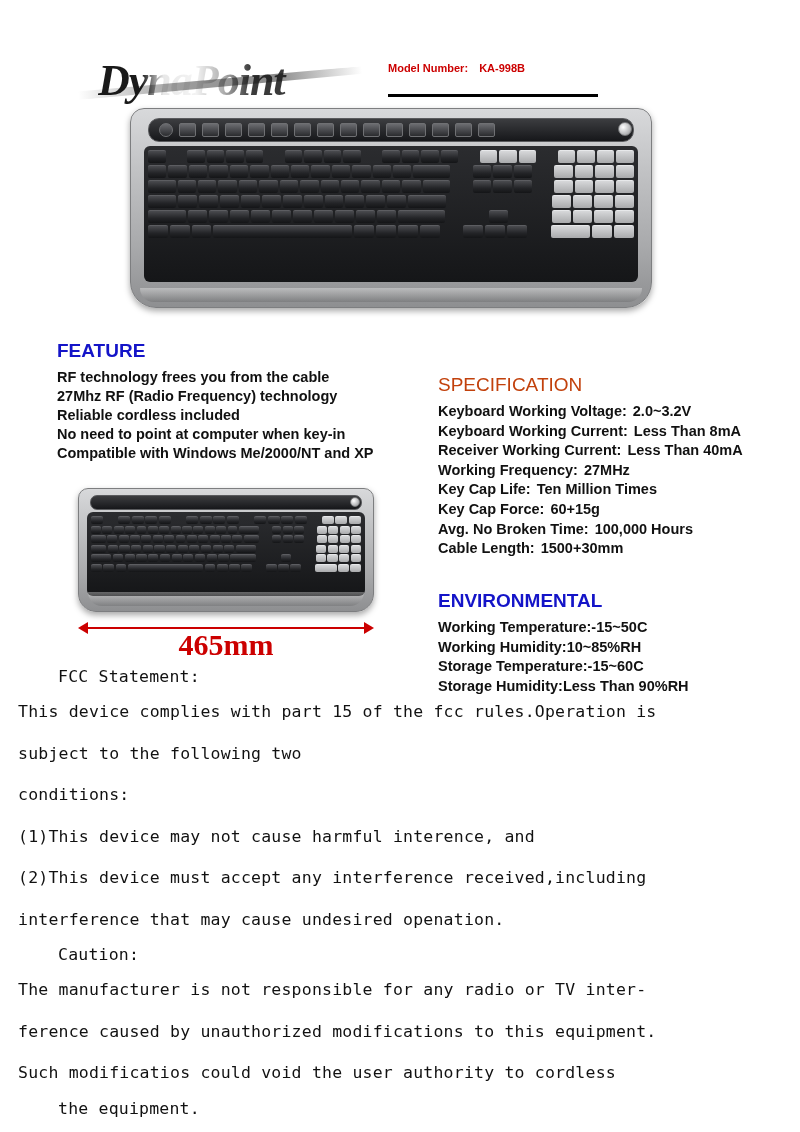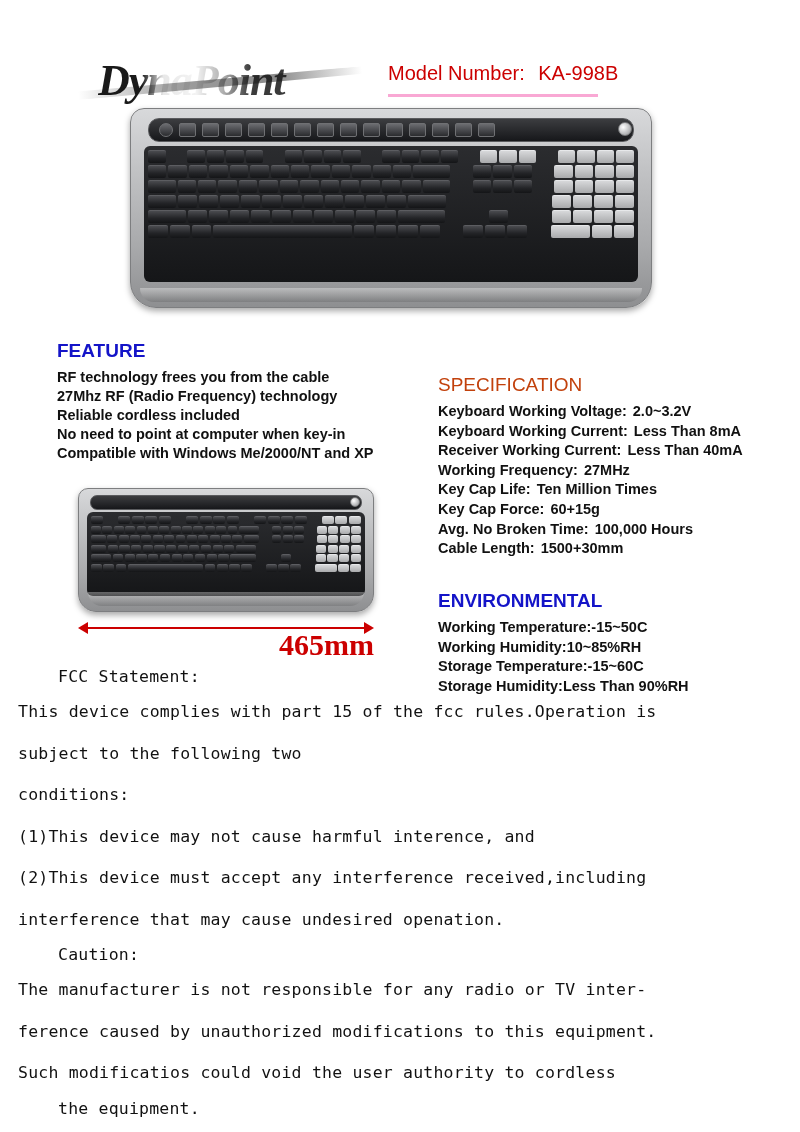--- a/index.html
+++ b/index.html
@@ -57,23 +57,23 @@
     clip-path: polygon(0% 40%, 100% 0%, 100% 55%, 0% 100%);
     opacity: 0.55;
   }
 
   .model-block {
     position: absolute;
     left: 388px;
     top: 62px;
     width: 210px;
     height: 32px;
-    border-bottom: 3px solid #f9a8d4;
-    font-size: 20px;
-    font-weight: normal;
+    border-bottom: 3px solid #000000;
+    font-size: 11px;
+    font-weight: bold;
     color: #cc0000;
     white-space: nowrap;
   }
   .model-block .mn-label { letter-spacing: 0px; }
   .model-block .mn-value { margin-left: 8px; }
 
   
   .kb-large {
     position: absolute;
     left: 130px;
@@ -224,21 +224,21 @@
     width: 0; height: 0;
     border-top: 6px solid transparent;
     border-bottom: 6px solid transparent;
   }
   .dim-arrow.left  { left: 0;  border-right: 10px solid #cc0000; }
   .dim-arrow.right { right: 0; border-left: 10px solid #cc0000; }
   .dim-label {
     position: absolute;
     left: 78px; top: 628px;
     width: 296px;
-    text-align: right;
+    text-align: center;
     font-size: 30px;
     font-weight: bold;
     color: #cc0000;
     font-family: "Liberation Serif", serif;
   }
 
   
   .fcc {
     position: absolute;
     left: 18px;

